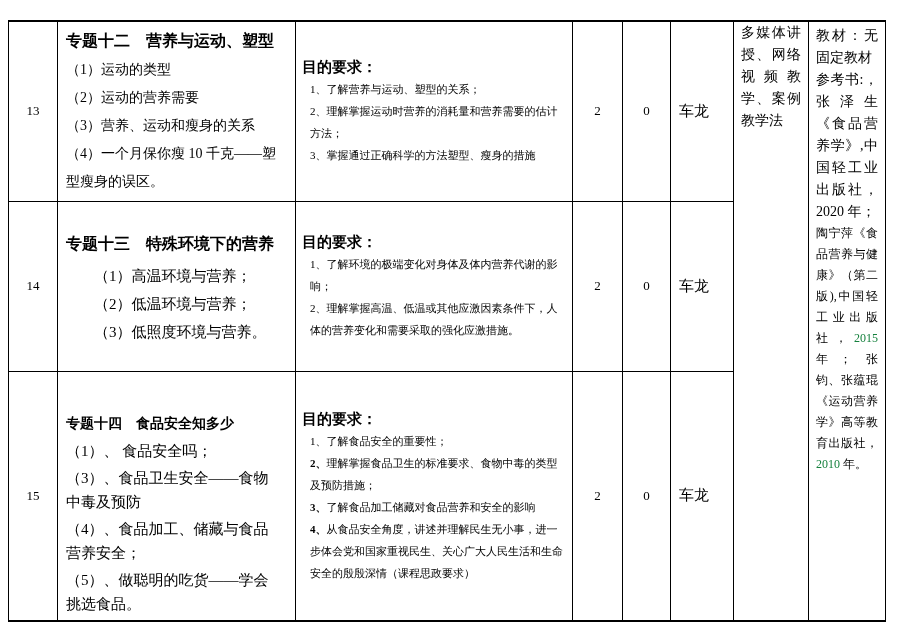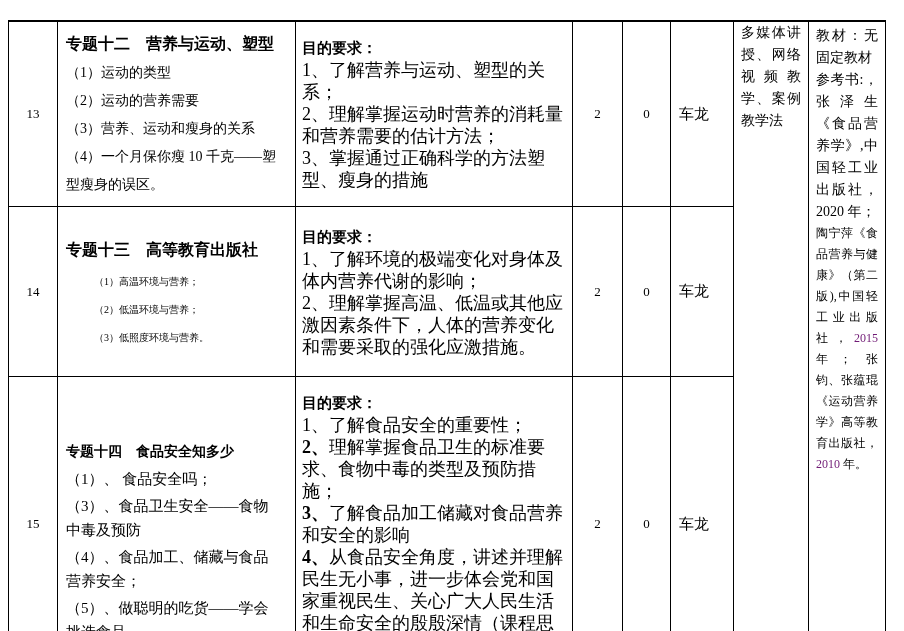--- a/index.html
+++ b/index.html
@@ -14,33 +14,33 @@
   td.c-topic{padding:4px 16px 4px 8px;}
   td.c-obj{padding:15px 6px;}
   td.c-hours{text-align:center;font-size:13px;}
   td.c-inst{padding-left:8px;font-size:15px;}
   td.c-methods{vertical-align:top;padding:0 7px;text-align:justify;}
   td.c-materials{vertical-align:top;padding:3px 7px;text-align:justify;border-radius:25px;}
 
   .topic-title{font-weight:bold;font-size:16px;line-height:30px;}
   .r13 .topic-item{font-size:14px;line-height:28px;}
   .r14 .topic-title{line-height:32px;}
-  .r14 .topic-item{font-size:10px;line-height:24px;margin-top:4px;padding-left:28px;}
+  .r14 .topic-item{font-size:15px;line-height:24px;margin-top:4px;padding-left:28px;}
   .r15 .topic-title{font-size:14px;line-height:24px;margin-top:36px;}
   .r15 .topic-item{font-size:15px;line-height:24px;margin-top:3px;}
 
   .obj-heading{font-weight:bold;font-size:15px;line-height:22px;}
-  .obj-item{font-size:18px;line-height:22px;}
+  .obj-item{font-size:11px;line-height:22px;margin-left:8px;}
   .pfx{}
   .pfx.b{font-weight:bold;}
 
   .methods-text{font-size:14px;line-height:22px;}
   .mat-block1{font-size:14px;line-height:22px;}
   .mat-block2{font-size:12px;line-height:21px;}
-  .yr{color:#701a75;}
+  .yr{color:#15803d;}
 </style>
 </head>
 <body>
 
 <div class="page">
   <table class="syllabus">
     <colgroup>
       <col style="width:49px">
         <col style="width:238px">
         <col style="width:277px">
@@ -76,21 +76,21 @@
       <td class="c-materials" rowspan="3">
         <div class="mat-block1">教材：无固定教材</div>
         <div class="mat-block1">参考书:，张泽生《食品营养学》,中国轻工业出版社，2020 年；</div>
         <div class="mat-block2"><span>陶宁萍《食品营养与健康》（第二版),中国轻工业出版社，</span><span class="yr">2015</span> <span>年； 张钧、张蕴琨《运动营养学》高等教育出版社，</span><span class="yr">2010</span> <span>年。</span></div>
       </td>
     </tr>
 
     <tr class="r14">
       <td class="c-num">14</td>
       <td class="c-topic">
-        <div class="topic-title">专题十三　高等教育出版社</div>
+        <div class="topic-title">专题十三　特殊环境下的营养</div>
         <div class="topic-item">（1）高温环境与营养；</div>
         <div class="topic-item">（2）低温环境与营养；</div>
         <div class="topic-item">（3）低照度环境与营养。</div>
       </td>
       <td class="c-obj">
         <div class="obj-heading">目的要求：</div>
         <div class="obj-item"><span class="pfx">1、</span><span>了解环境的极端变化对身体及体内营养代谢的影响；</span></div>
         <div class="obj-item"><span class="pfx">2、</span><span>理解掌握高温、低温或其他应激因素条件下，人体的营养变化和需要采取的强化应激措施。</span></div>
       </td>
       <td class="c-hours">2</td>

